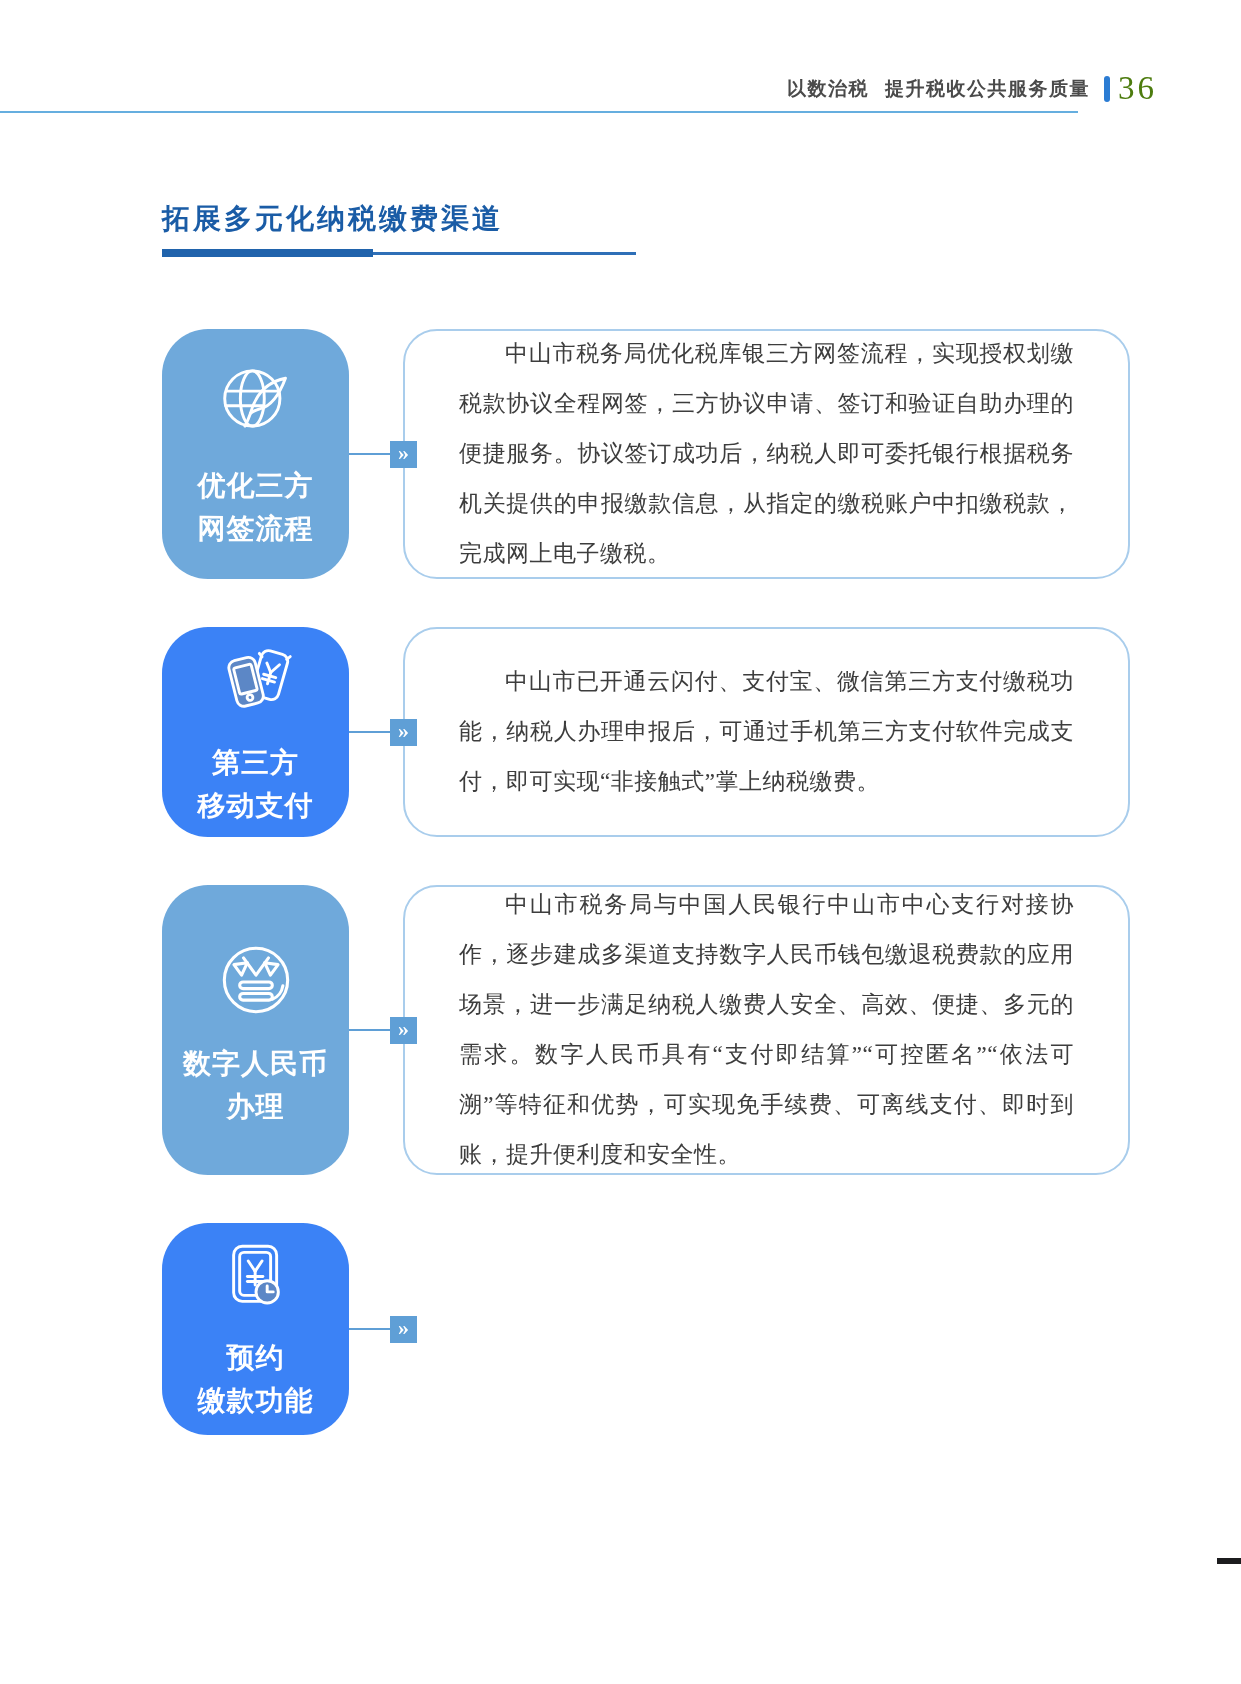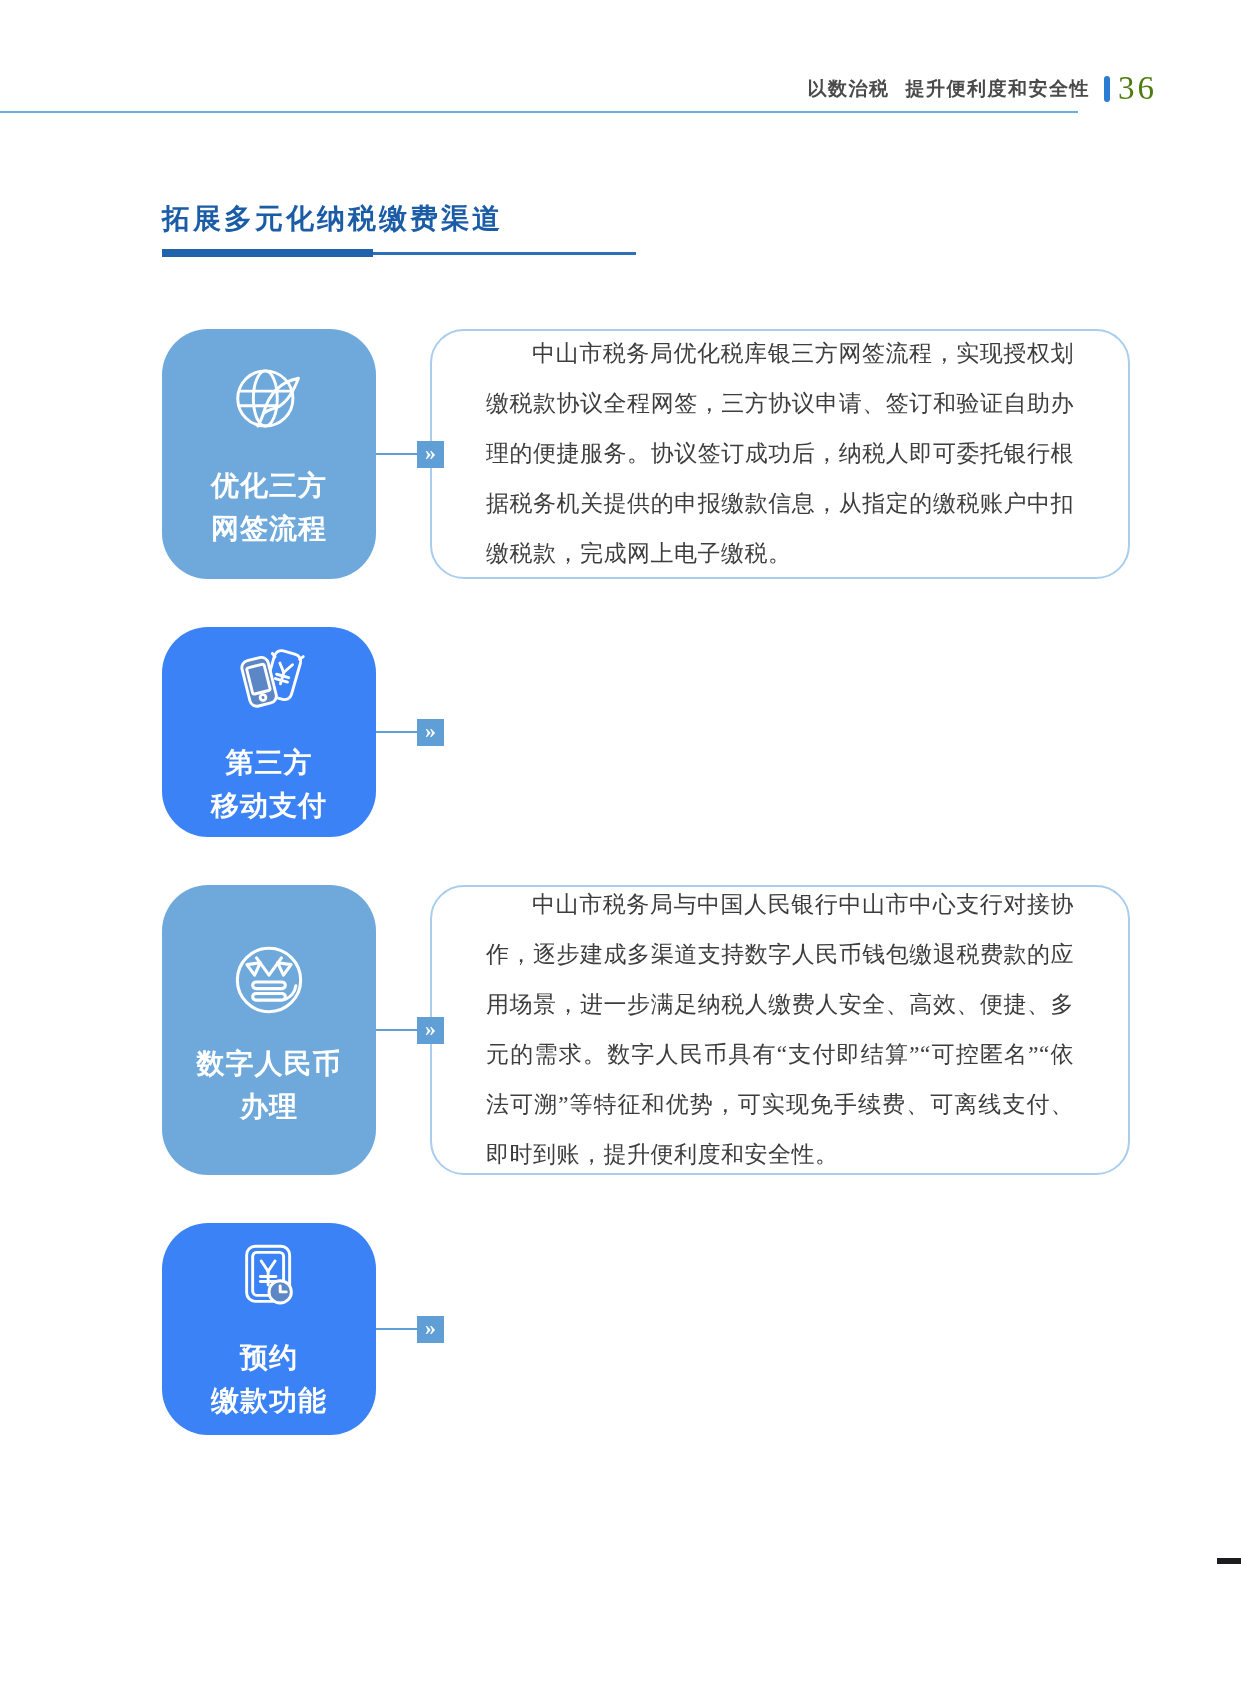--- a/index.html
+++ b/index.html
@@ -50,21 +50,21 @@
 
   .rows { margin-top:72px; display:flex; flex-direction:column; gap:48px; }
   .row  { display:flex; align-items:stretch; }
   .row-1 { height:250px; }
   .row-2 { height:210px; }
   .row-3 { height:290px; }
   .row-4 { height:212px; }
 
   
   .card {
-    flex:none; width:214px;
+    flex:none; width:187px;
     border-radius:46px;
     display:flex; flex-direction:column;
     align-items:center; justify-content:center;
     color:#ffffff;
   }
   .card.light { background:#6fa9db; }
   .card.dark  { background:#3b82f6; }
   .card-icon { display:block; line-height:0; }
   .card-label { margin-top:14px; text-align:center; }
   .card-label span {
@@ -113,21 +113,21 @@
   }
   svg { display:block; }
 </style>
 </head>
 <body>
 
 <div class="page">
 
   <div class="header-meta">
     <span class="tagline">以数治税</span>
-    <span class="tagline">提升便利度和安全性</span>
+    <span class="tagline">提升税收公共服务质量</span>
     <span class="page-bar"></span>
     <span class="page-num">36</span>
   </div>
   <div class="header-rule"></div>
 
   <div class="main">
 
     <h1 class="page-title">拓展多元化纳税缴费渠道</h1>
     <div class="title-underline">
       <span class="tu-thick"></span>
@@ -185,20 +185,23 @@
           </span>
           <div class="card-label">
             <span>第三方</span>
             <span>移动支付</span>
           </div>
         </div>
         <div class="connector">
           <span class="connector-line"></span>
           <span class="arrow-box">»</span>
         </div>
+        <div class="textbox">
+          <p>中山市已开通云闪付、支付宝、微信第三方支付缴税功能，纳税人办理申报后，可通过手机第三方支付软件完成支付，即可实现“非接触式”掌上纳税缴费。</p>
+        </div>
       </div>
 
       <div class="row row-3">
         <div class="card light">
           <span class="card-icon">
             <svg width="96" height="96" viewBox="0 0 100 100" fill="none" stroke="#ffffff" stroke-width="3.2" stroke-linecap="round" stroke-linejoin="round">
               <circle cx="50" cy="50" r="33"></circle>
               <path d="M37 27 L50 45 L63 27"></path>
               <path d="M27 34 L41 32 L35 45 Z"></path>
               <path d="M73 34 L59 32 L65 45 Z"></path>

